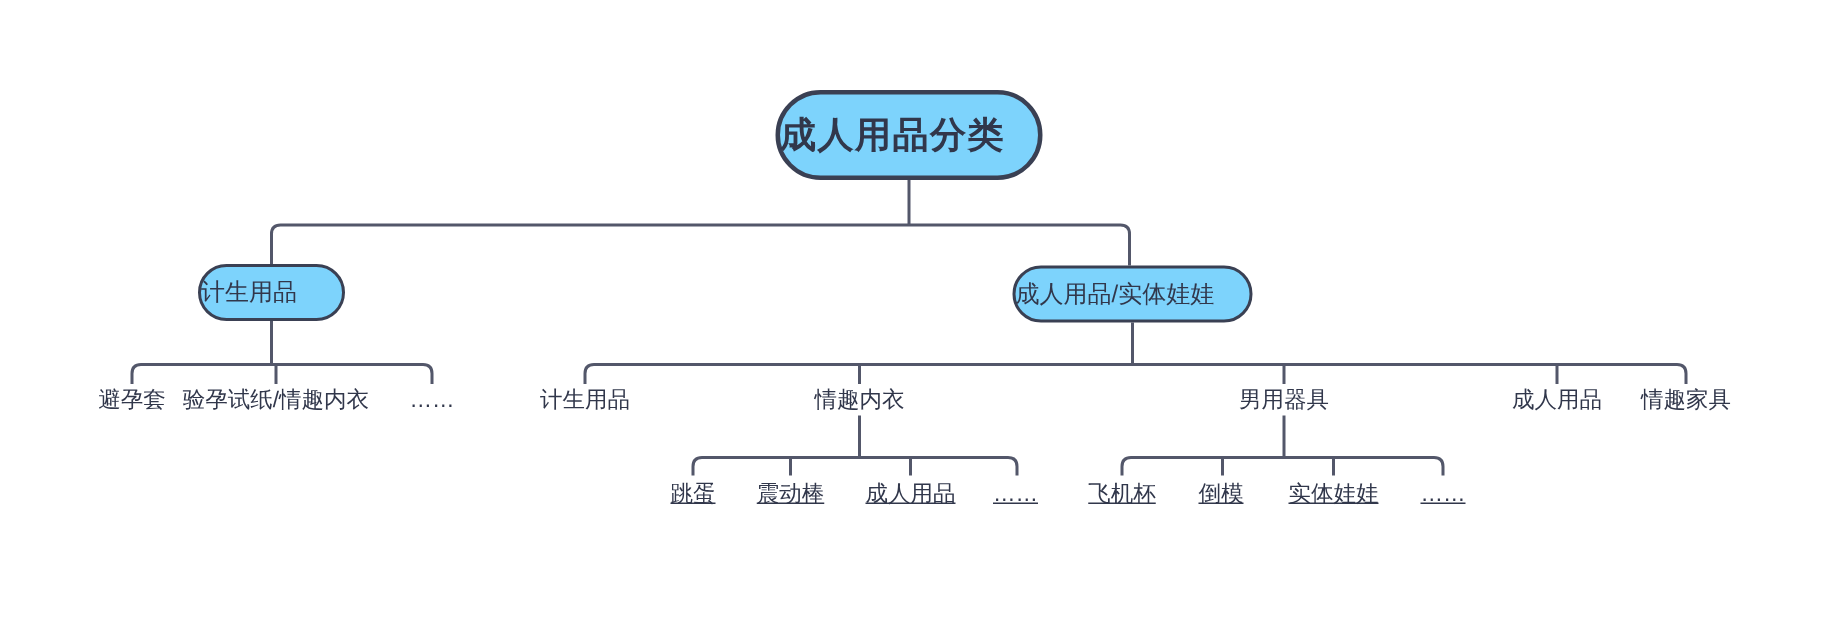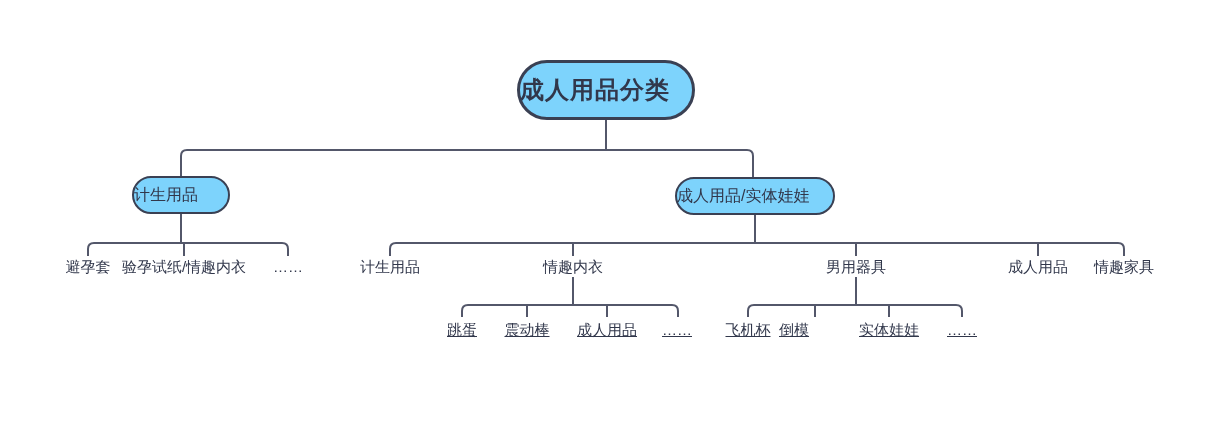--- a/index.html
+++ b/index.html
@@ -119,17 +119,17 @@
   <div class="leaf row1" style="left:856px">男用器具</div>
   <div class="leaf row1" style="left:1038px">成人用品</div>
   <div class="leaf row1" style="left:1124px">情趣家具</div>
 
   <div class="leaf row2" style="left:462px">跳蛋</div>
   <div class="leaf row2" style="left:527px">震动棒</div>
   <div class="leaf row2" style="left:607px">成人用品</div>
   <div class="leaf row2" style="left:677px">……</div>
 
   <div class="leaf row2" style="left:748px">飞机杯</div>
-  <div class="leaf row2" style="left:794px">倒模</div>
+  <div class="leaf row2" style="left:814px">倒模</div>
   <div class="leaf row2" style="left:889px">实体娃娃</div>
   <div class="leaf row2" style="left:962px">……</div>
 
 </div>
 
 </body></html>

